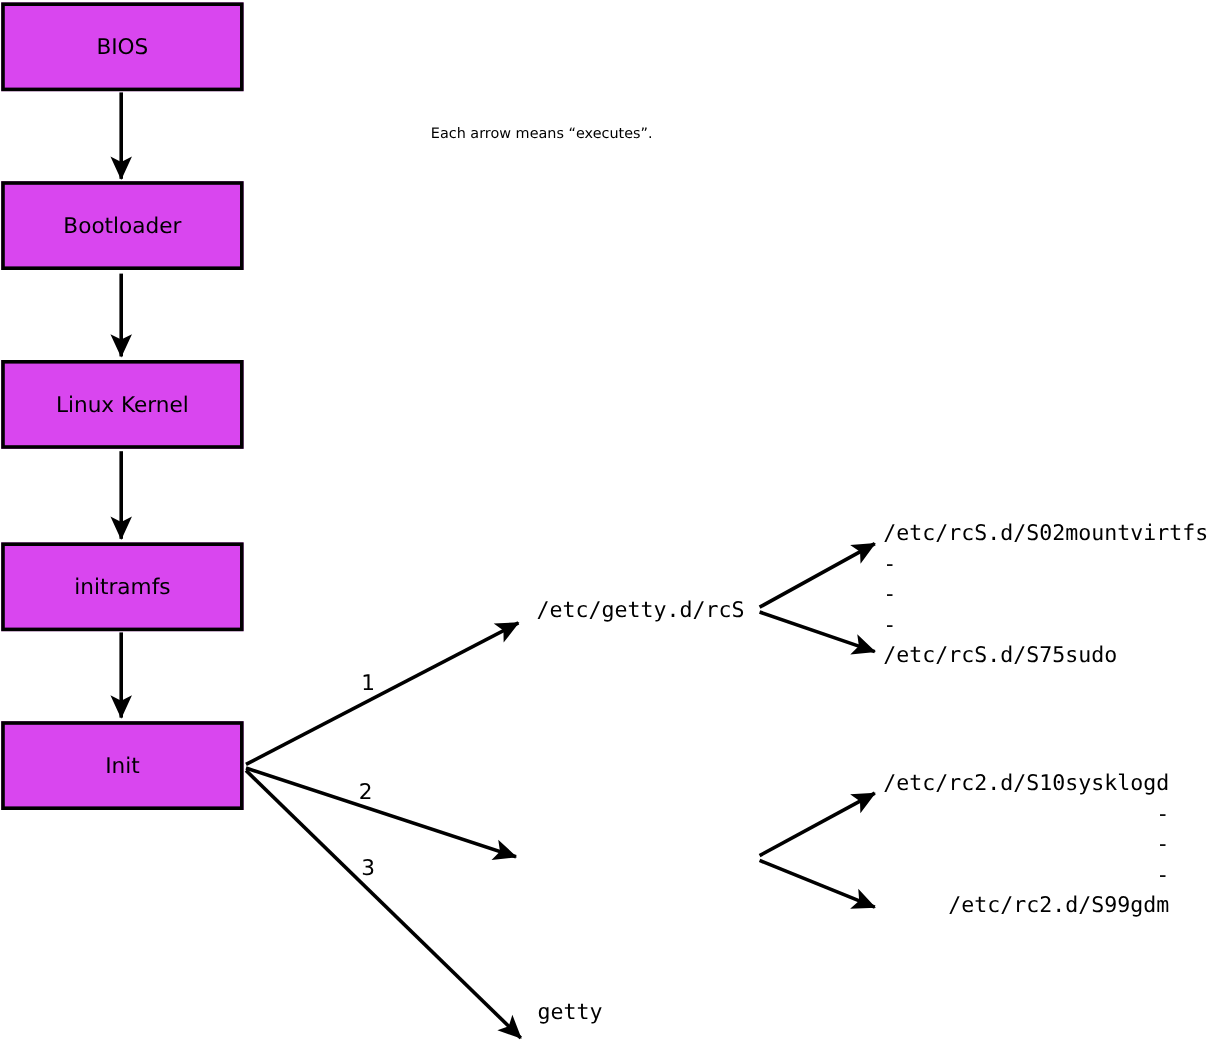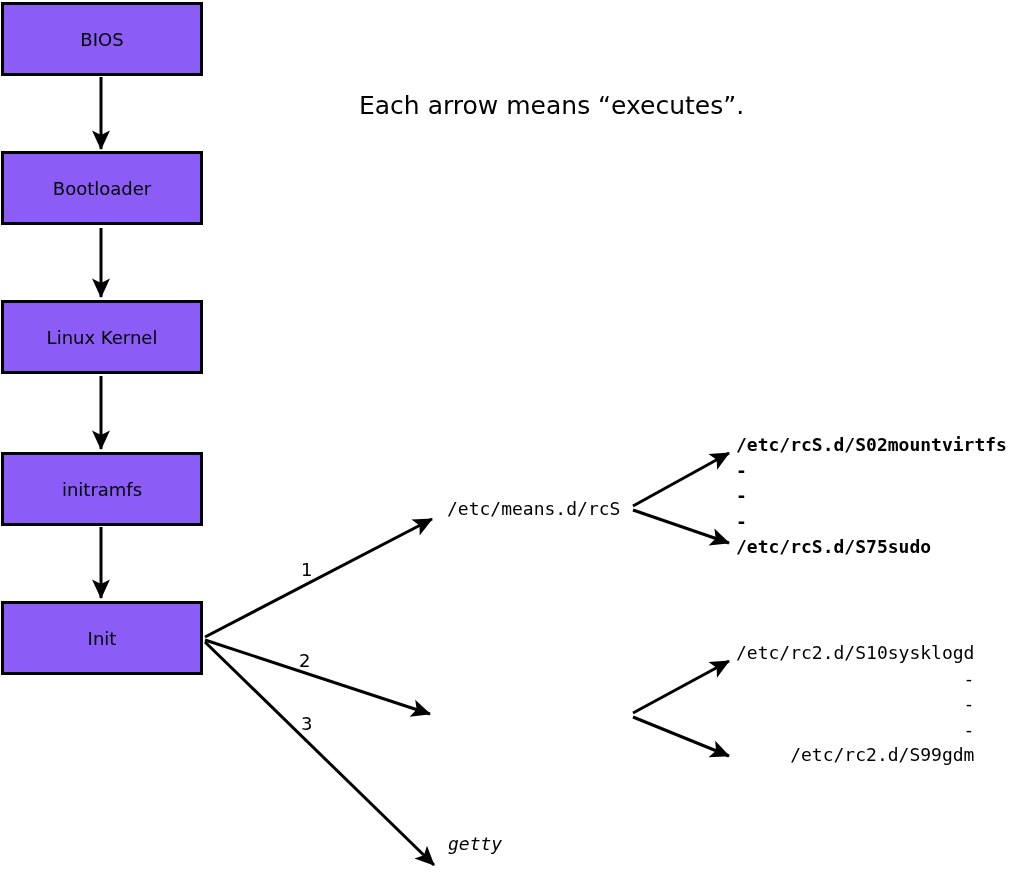--- a/index.html
+++ b/index.html
@@ -16,60 +16,60 @@
     font-family: "DejaVu Sans", sans-serif;
     overflow: hidden;
   }
   .box {
     position: absolute;
     left: 1px;
     width: 202px;
     height: 74px;
     box-sizing: border-box;
     border: 3px solid #000000;
-    background: #8b5cf6;
+    background: #d946ef;
     display: flex;
     align-items: center;
     justify-content: center;
     font-size: 18px;
     text-align: left;
   }
   .box-bios        { top: 2px;   }
   .box-bootloader  { top: 151px; }
   .box-kernel      { top: 300px; }
   .box-initramfs   { top: 452px; }
   .box-init        { top: 601px; }
 
   .note {
     position: absolute;
     left: 359px;
-    top: 91px;
-    font-size: 25px;
+    top: 104px;
+    font-size: 12px;
     white-space: nowrap;
   }
   .mono {
     position: absolute;
     font-family: "DejaVu Sans Mono", monospace;
     font-size: 18px;
     white-space: pre;
     line-height: 21px;
   }
   .target-rcs   { left: 447px; top: 498px; }
   .target-rc2   { left: 442px; top: 705px; }
-  .target-getty { left: 448px; top: 833px; font-style: italic; }
+  .target-getty { left: 448px; top: 833px; }
 
   .scripts {
     position: absolute;
     left: 736px;
     font-family: "DejaVu Sans Mono", monospace;
     font-size: 18px;
     white-space: pre-line;
     line-height: 25.5px;
   }
-  .scripts-rcs { top: 432px; font-weight: bold; }
+  .scripts-rcs { top: 432px; }
   .scripts-rc2 { top: 640px; text-align: right; }
 
   .branch-num {
     position: absolute;
     font-size: 18px;
   }
   .num-1 { left: 301px; top: 559px; }
   .num-2 { left: 299px; top: 650px; }
   .num-3 { left: 301px; top: 713px; }
 
@@ -127,21 +127,21 @@
   <div class="box box-init">
     <span>Init</span>
   </div>
 
   <div class="note">Each arrow means “executes”.</div>
 
   <div class="branch-num num-1">1</div>
   <div class="branch-num num-2">2</div>
   <div class="branch-num num-3">3</div>
 
-  <div class="mono target-rcs">/etc/means.d/rcS</div>
+  <div class="mono target-rcs">/etc/getty.d/rcS</div>
   <div class="mono target-getty">getty</div>
 
   <div class="scripts scripts-rcs">/etc/rcS.d/S02mountvirtfs
 -
 -
 -
 /etc/rcS.d/S75sudo</div>
   <div class="scripts scripts-rc2">/etc/rc2.d/S10sysklogd
 -
 -

